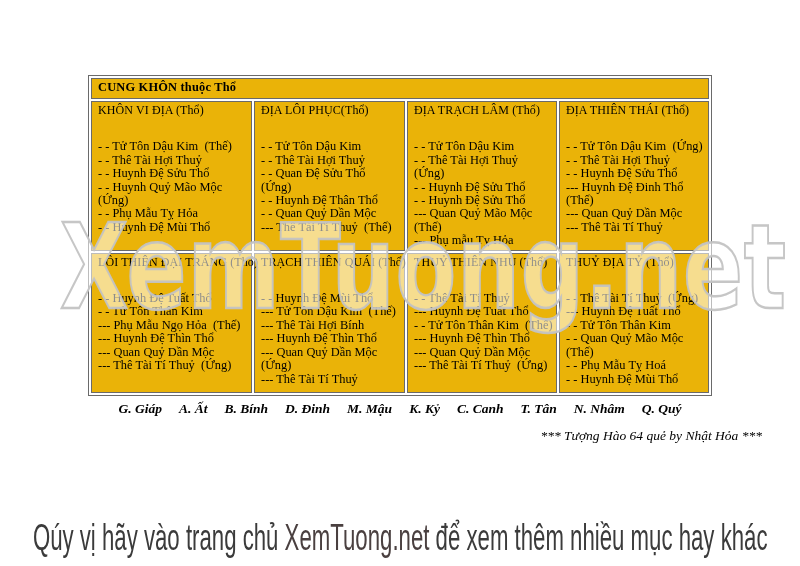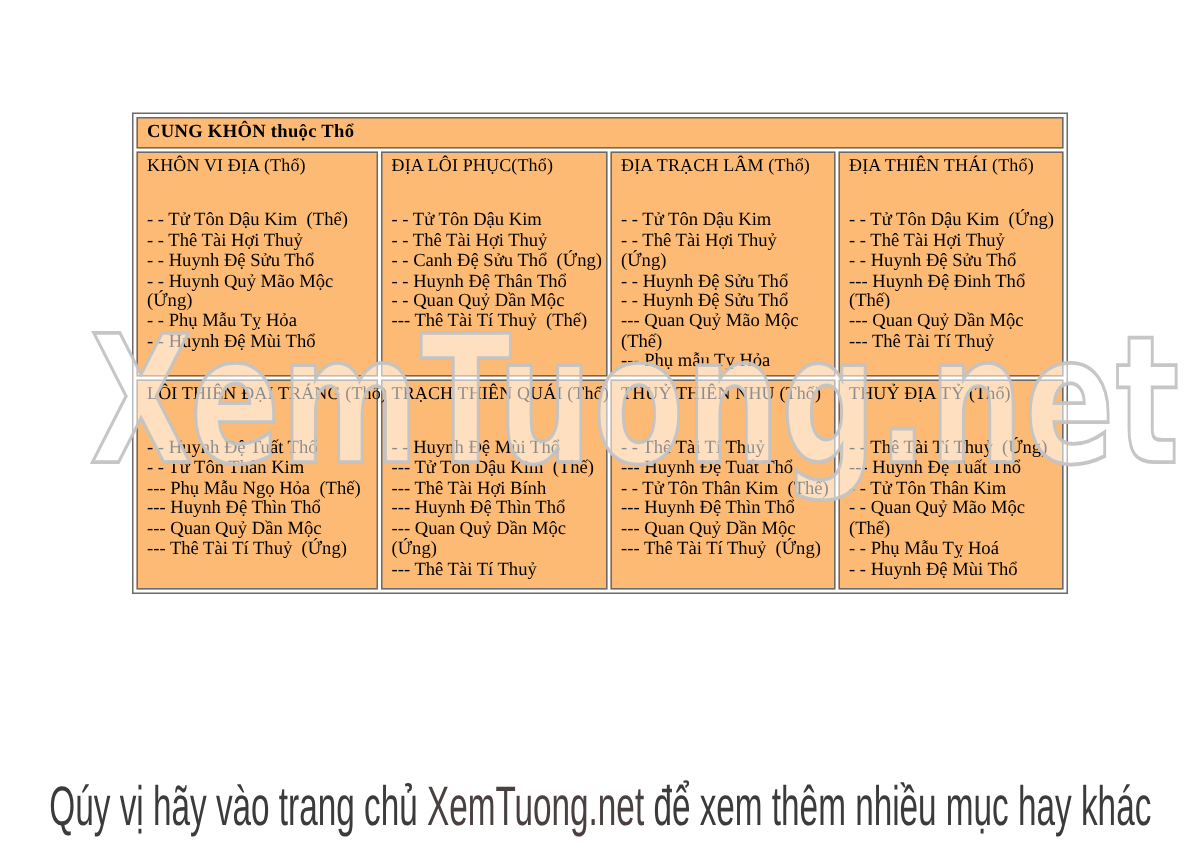--- a/index.html
+++ b/index.html
@@ -7,21 +7,21 @@
     position:relative;width:800px;height:566px;background:#ffffff;
     overflow:hidden;font-family:"Liberation Serif",serif;color:#000;
   }
   
   table.hex-table{
     position:absolute;left:88px;top:75px;width:620px;
     border-collapse:separate;border-spacing:2px;
     border:1px solid #6a6a6a;background:#ffffff;table-layout:fixed;
   }
   table.hex-table td{
-    border:1px solid #6a6a6a;vertical-align:top;background:#fdba74;
+    border:1px solid #6a6a6a;vertical-align:top;background:#eab308;
     padding:2px 2px 2px 6px;font-size:12.4px;line-height:13.4px;margin-top:17px;
   }
   td.title-cell{height:15px;font-weight:bold;font-size:13px;padding-left:7px;letter-spacing:.2px;}
   tr.row-1 td.body-cell{height:131px;}
   tr.row-2 td.body-cell{height:134px;}
   .cell-header{white-space:nowrap;font-size:12px;letter-spacing:.1px;}
   .cell-lines{margin-top:23px;}
   .cell-lines div{white-space:pre-wrap;}
   
   .watermark{
@@ -80,21 +80,21 @@
               <div>- - Huynh Quỷ Mão Mộc  (Ứng)</div>
               <div>- - Phụ Mẫu Tỵ Hỏa</div>
               <div>- - Huynh Đệ Mùi Thổ</div>
             </div>
       </td>
       <td class="body-cell">
         <div class="cell-header">ĐỊA LÔI PHỤC(Thổ)</div>
         <div class="cell-lines">
               <div>- - Tử Tôn Dậu Kim</div>
               <div>- - Thê Tài Hợi Thuỷ</div>
-              <div>- - Canh Đệ Sửu Thổ  (Ứng)</div>
+              <div>- - Quan Đệ Sửu Thổ  (Ứng)</div>
               <div>- - Huynh Đệ Thân Thổ</div>
               <div>- - Quan Quỷ Dần Mộc</div>
               <div>--- Thê Tài Tí Thuỷ  (Thế)</div>
             </div>
       </td>
       <td class="body-cell">
         <div class="cell-header">ĐỊA TRẠCH LÂM (Thổ)</div>
         <div class="cell-lines">
               <div>- - Tử Tôn Dậu Kim</div>
               <div>- - Thê Tài Hợi Thuỷ  (Ứng)</div>
@@ -160,21 +160,34 @@
               <div>- - Phụ Mẫu Tỵ Hoá</div>
               <div>- - Huynh Đệ Mùi Thổ</div>
             </div>
       </td>
     </tr>
   </tbody>
     </table>
 
   <div class="watermark">XemTuong.net</div>
 
+  <div class="legend">
+      <span>G. Giáp</span>
+      <span>A. Ất</span>
+      <span>B. Bính</span>
+      <span>D. Đinh</span>
+      <span>M. Mậu</span>
+      <span>K. Kỷ</span>
+      <span>C. Canh</span>
+      <span>T. Tân</span>
+      <span>N. Nhâm</span>
+      <span>Q. Quý</span>
+    </div>
 
+  <div class="credit">*** Tượng Hào 64 quẻ by Nhật Hỏa ***</div>
 
   <div class="footer">
     <div class="footer-inner">
       <span>Qúy vị hãy vào trang chủ </span><span class="brand">XemTuong.net</span><span> để xem thêm nhiều mục hay khác</span>
     </div>
   </div>
 
 </div>
 
 </body></html>

